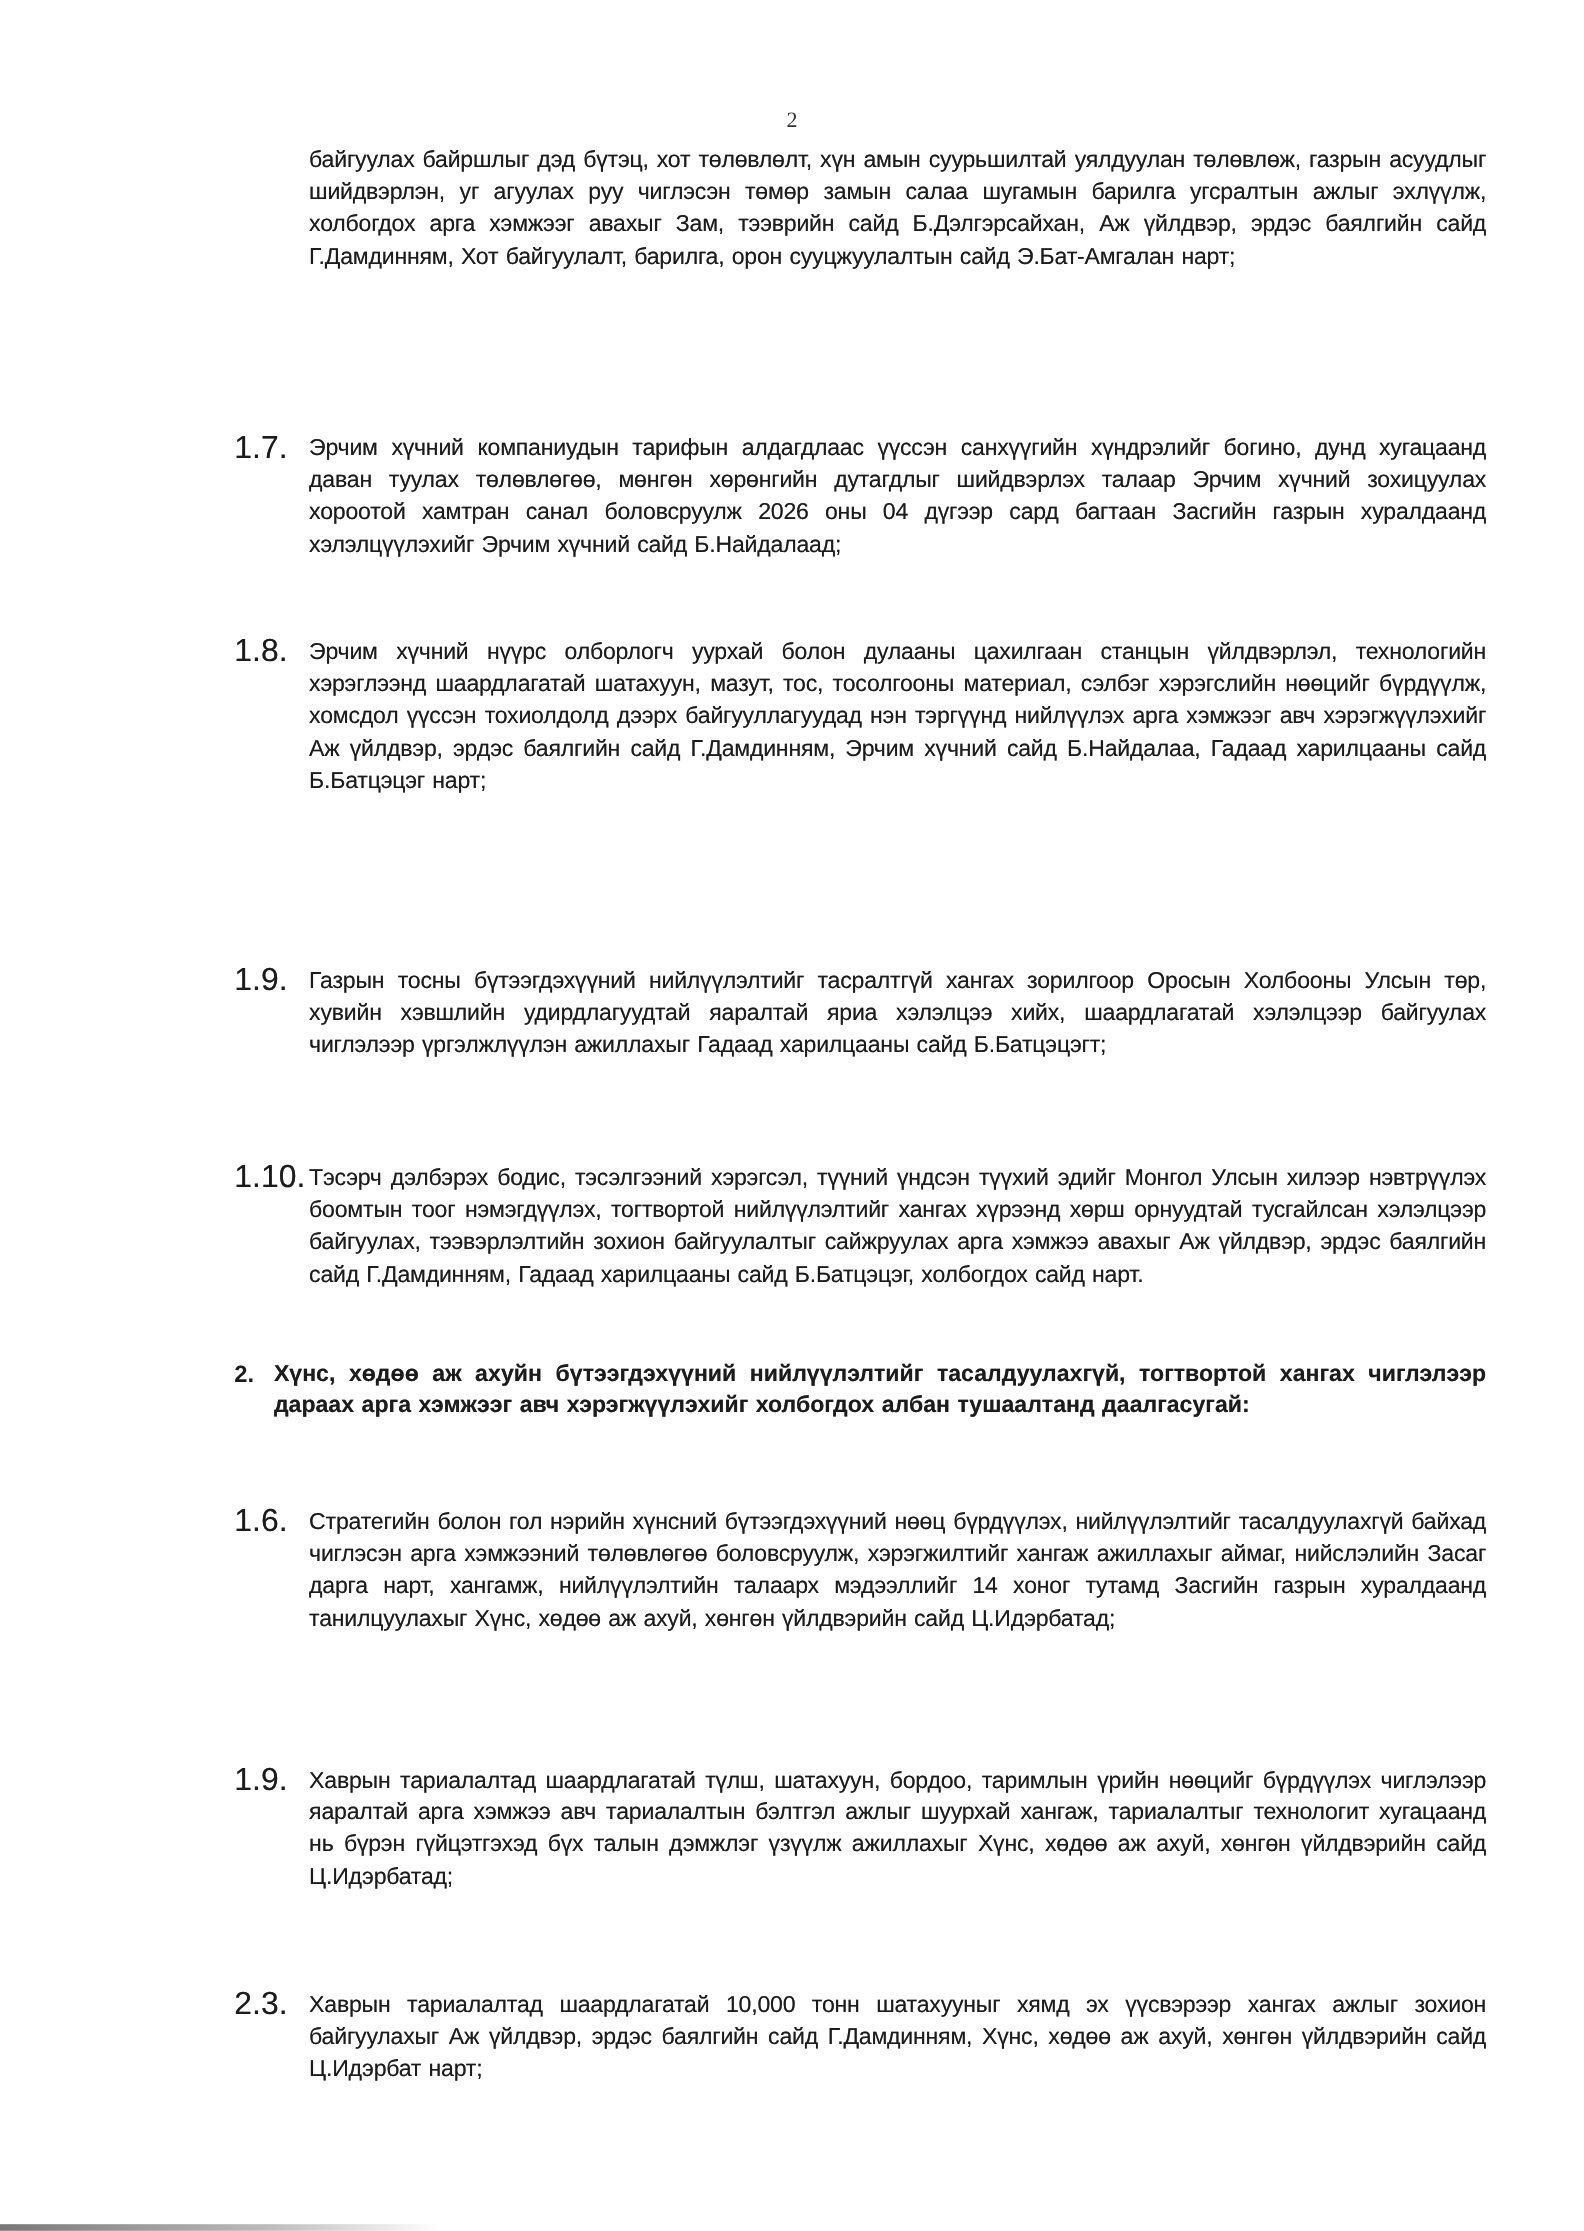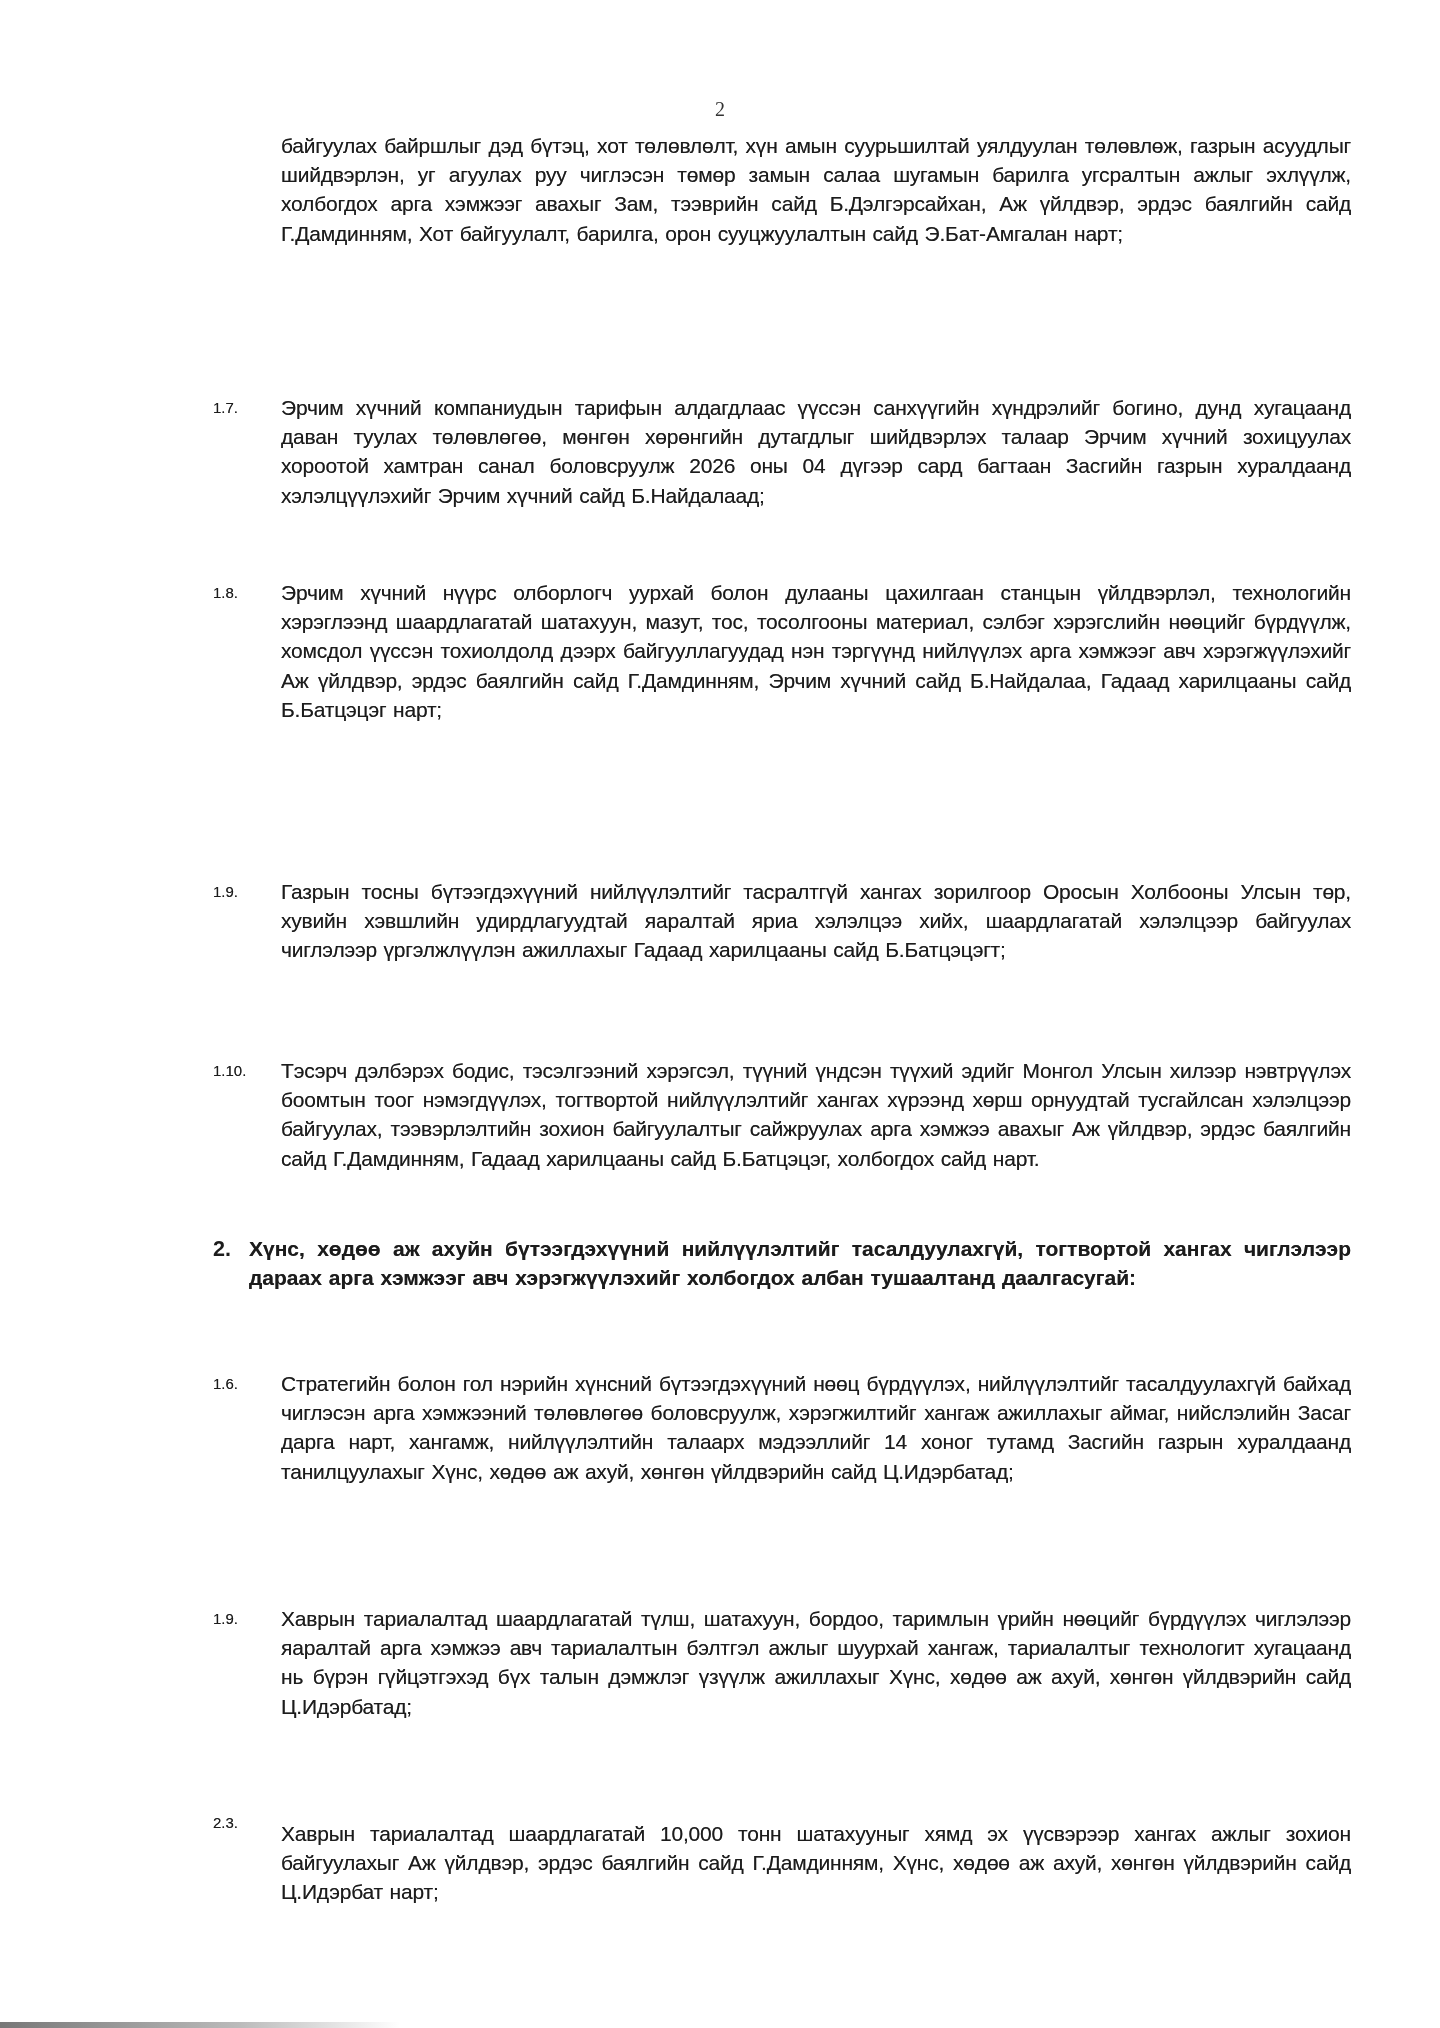--- a/index.html
+++ b/index.html
@@ -42,21 +42,21 @@
     }
     .item {
       position: absolute;
       left: 213px;
       width: 1138px;
     }
     .item .num {
       position: absolute;
       left: 0;
       top: 0;
-      font-size: 15px;
+      font-size: 29px;
       line-height: 29.2px;
       text-shadow: 0 0 0.6px rgba(0,0,0,0.55);
     }
     .item .body {
       margin-left: 68px;
     }
     .section {
       position: absolute;
       left: 213px;
       width: 1138px;
@@ -119,17 +119,17 @@
     <p class="text body" style="margin-top:0;margin-bottom:0;">Стратегийн болон гол нэрийн хүнсний бүтээгдэхүүний нөөц бүрдүүлэх, нийлүүлэлтийг тасалдуулахгүй байхад чиглэсэн арга хэмжээний төлөвлөгөө боловсруулж, хэрэгжилтийг хангаж ажиллахыг аймаг, нийслэлийн Засаг дарга нарт, хангамж, нийлүүлэлтийн талаарх мэдээллийг 14 хоног тутамд Засгийн газрын хуралдаанд танилцуулахыг Хүнс, хөдөө аж ахуй, хөнгөн үйлдвэрийн сайд Ц.Идэрбатад;</p>
   </div>
 
   <div class="item" style="top:1604px;">
     <span class="num">1.9.</span>
     <p class="text body" style="margin-top:0;margin-bottom:0;">Хаврын тариалалтад шаардлагатай түлш, шатахуун, бордоо, таримлын үрийн нөөцийг бүрдүүлэх чиглэлээр яаралтай арга хэмжээ авч тариалалтын бэлтгэл ажлыг шуурхай хангаж, тариалалтыг технологит хугацаанд нь бүрэн гүйцэтгэхэд бүх талын дэмжлэг үзүүлж ажиллахыг Хүнс, хөдөө аж ахуй, хөнгөн үйлдвэрийн сайд Ц.Идэрбатад;</p>
   </div>
 
   <div class="item" style="top:1808px;">
     <span class="num">2.3.</span>
-    <p class="text body" style="margin-top:11px;margin-bottom:0;">Хаврын тариалалтад шаардлагатай 10,000 тонн шатахууныг хямд эх үүсвэрээр хангах ажлыг зохион байгуулахыг Аж үйлдвэр, эрдэс баялгийн сайд Г.Дамдинням, Хүнс, хөдөө аж ахуй, хөнгөн үйлдвэрийн сайд Ц.Идэрбат нарт;</p>
+    <p class="text body" style="margin-top:0;margin-bottom:0;">Хаврын тариалалтад шаардлагатай 10,000 тонн шатахууныг хямд эх үүсвэрээр хангах ажлыг зохион байгуулахыг Аж үйлдвэр, эрдэс баялгийн сайд Г.Дамдинням, Хүнс, хөдөө аж ахуй, хөнгөн үйлдвэрийн сайд Ц.Идэрбат нарт;</p>
   </div>
 
   <div class="scan-edge"></div>
 </div>
 
 </body></html>

